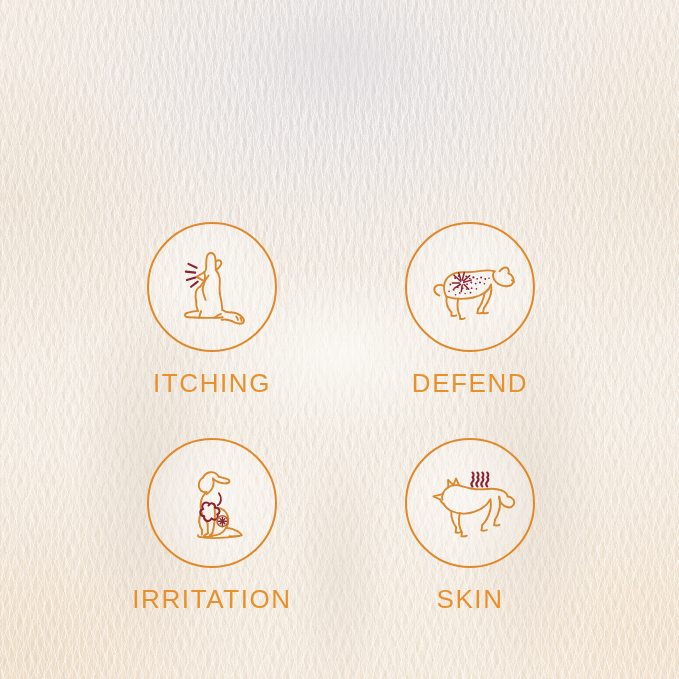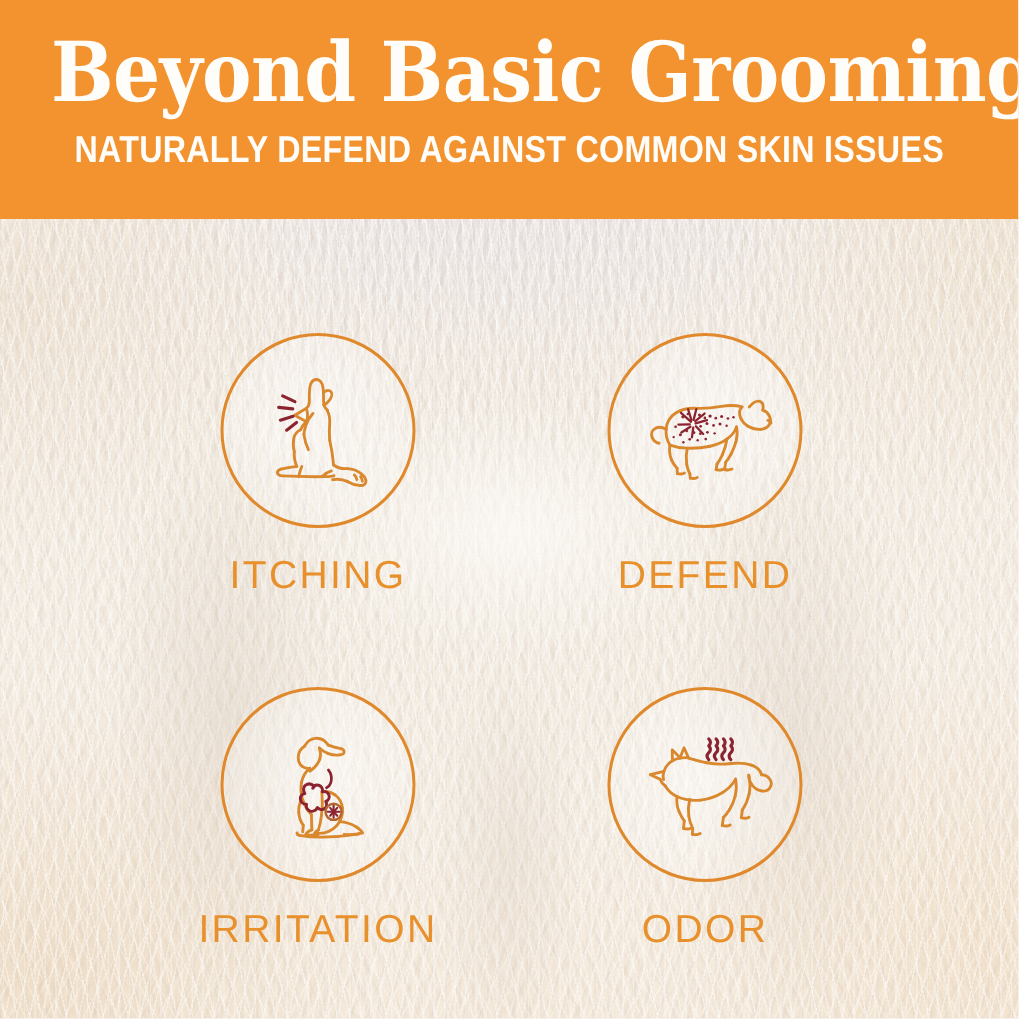--- a/index.html
+++ b/index.html
@@ -127,21 +127,21 @@
     z-index: 4;
   }
   .icon-cell {
     position: absolute;
     width: 230px;
     text-align: center;
   }
   .cell-col-left  { left: 97px; }
   .cell-col-right { left: 355px; }
   .cell-row-top    { top: 76px; }
-  .cell-row-bottom { top: 312px; }
+  .cell-row-bottom { top: 292px; }
 
   .icon-circle {
     width: 130px;
     height: 130px;
     margin: 0 auto;
     border-radius: 50%;
     border: 2px solid #e0892c;
     box-sizing: border-box;
     background: radial-gradient(circle at 50% 45%, rgba(255,255,255,0.50) 0%, rgba(255,255,255,0.18) 70%, rgba(255,255,255,0.05) 100%);
     display: flex;
@@ -199,24 +199,20 @@
       <mask id="furNoiseMask">
         <rect width="679" height="679" fill="url(#furNoiseMaskGrad)"></rect>
       </mask>
     </defs>
     <g mask="url(#furNoiseMask)">
       <rect width="679" height="679" filter="url(#furNoiseFilter)" opacity="0.55"></rect>
       <rect width="679" height="679" filter="url(#furNoiseFilter2)" opacity="0.4"></rect>
     </g>
   </svg>
 
-  <div id="header-band">
-    <h1 id="title-text">Beyond Basic Grooming</h1>
-    <p id="subtitle-text">NATURALLY DEFEND AGAINST COMMON SKIN ISSUES</p>
-  </div>
 
   <div id="icon-grid">
 
     <div class="icon-cell cell-col-left cell-row-top">
       <div class="icon-circle">
         <svg width="112" height="112" viewBox="0 0 112 112" fill="none" stroke="#d9882e" stroke-width="1.9" stroke-linecap="round" stroke-linejoin="round" aria-hidden="true">
 
           <path d="M55 22c-2.5 0-4 2.5-4.4 5.2-.5 3.3-.4 6.6-.4 9.4 0 2.1-.6 3.4-1.9 4.6"></path>
           <path d="M55 22c2.4 0 3.9 2.5 4.3 5.2.5 3.3.4 6.6.4 9.4 0 3 1.1 4.6 2.6 5.8"></path>
 
@@ -462,17 +458,17 @@
           <path d="M82.2 80.1c1.9.6 3.7.5 5.2-.3"></path>
 
           <g stroke="#8c2331" stroke-width="2.1">
             <path d="M60.5 41.4c-1.5-1.5-1.5-3.1 0-4.6 1.5-1.5 1.5-3.1 0-4.6 1.5-1.5 1.5-3.1 0-4.6"></path>
             <path d="M65.4 41.4c-1.5-1.5-1.5-3.1 0-4.6 1.5-1.5 1.5-3.1 0-4.6 1.5-1.5 1.5-3.1 0-4.6"></path>
             <path d="M70.3 41.4c-1.5-1.5-1.5-3.1 0-4.6 1.5-1.5 1.5-3.1 0-4.6 1.5-1.5 1.5-3.1 0-4.6"></path>
             <path d="M75.2 41.4c-1.5-1.5-1.5-3.1 0-4.6 1.5-1.5 1.5-3.1 0-4.6 1.5-1.5 1.5-3.1 0-4.6"></path>
           </g>
         </svg>
       </div>
-      <div class="icon-label">ODOR</div>
+      <div class="icon-label">SKIN</div>
     </div>
 
   </div>
 </div>
 
 </body></html>

